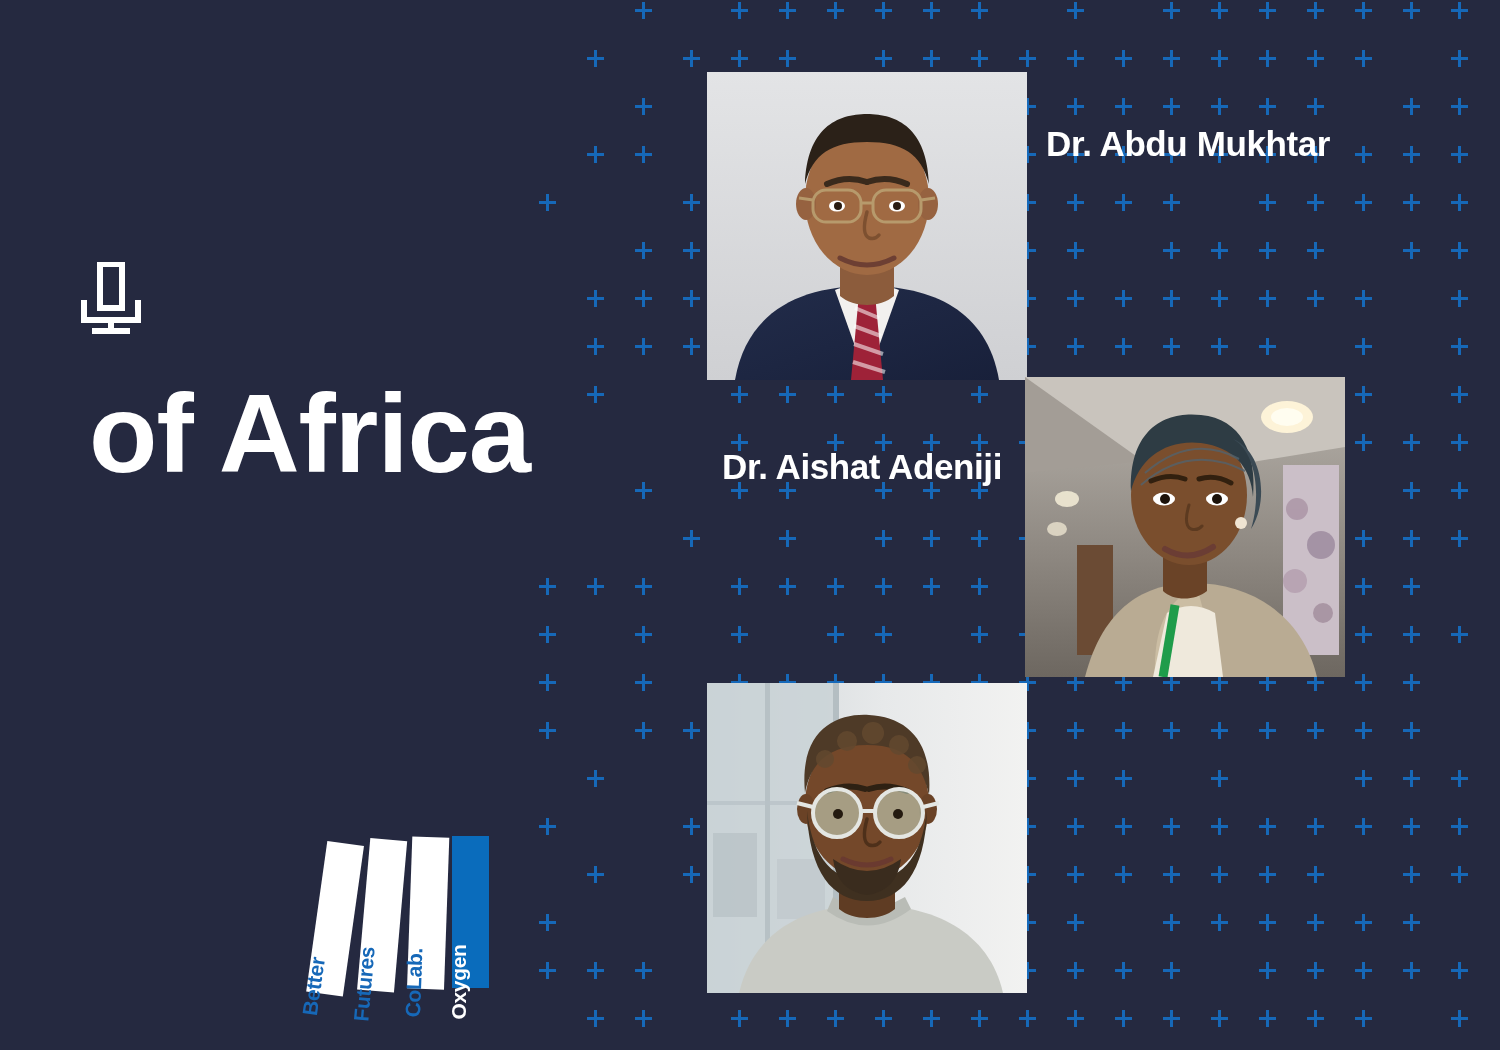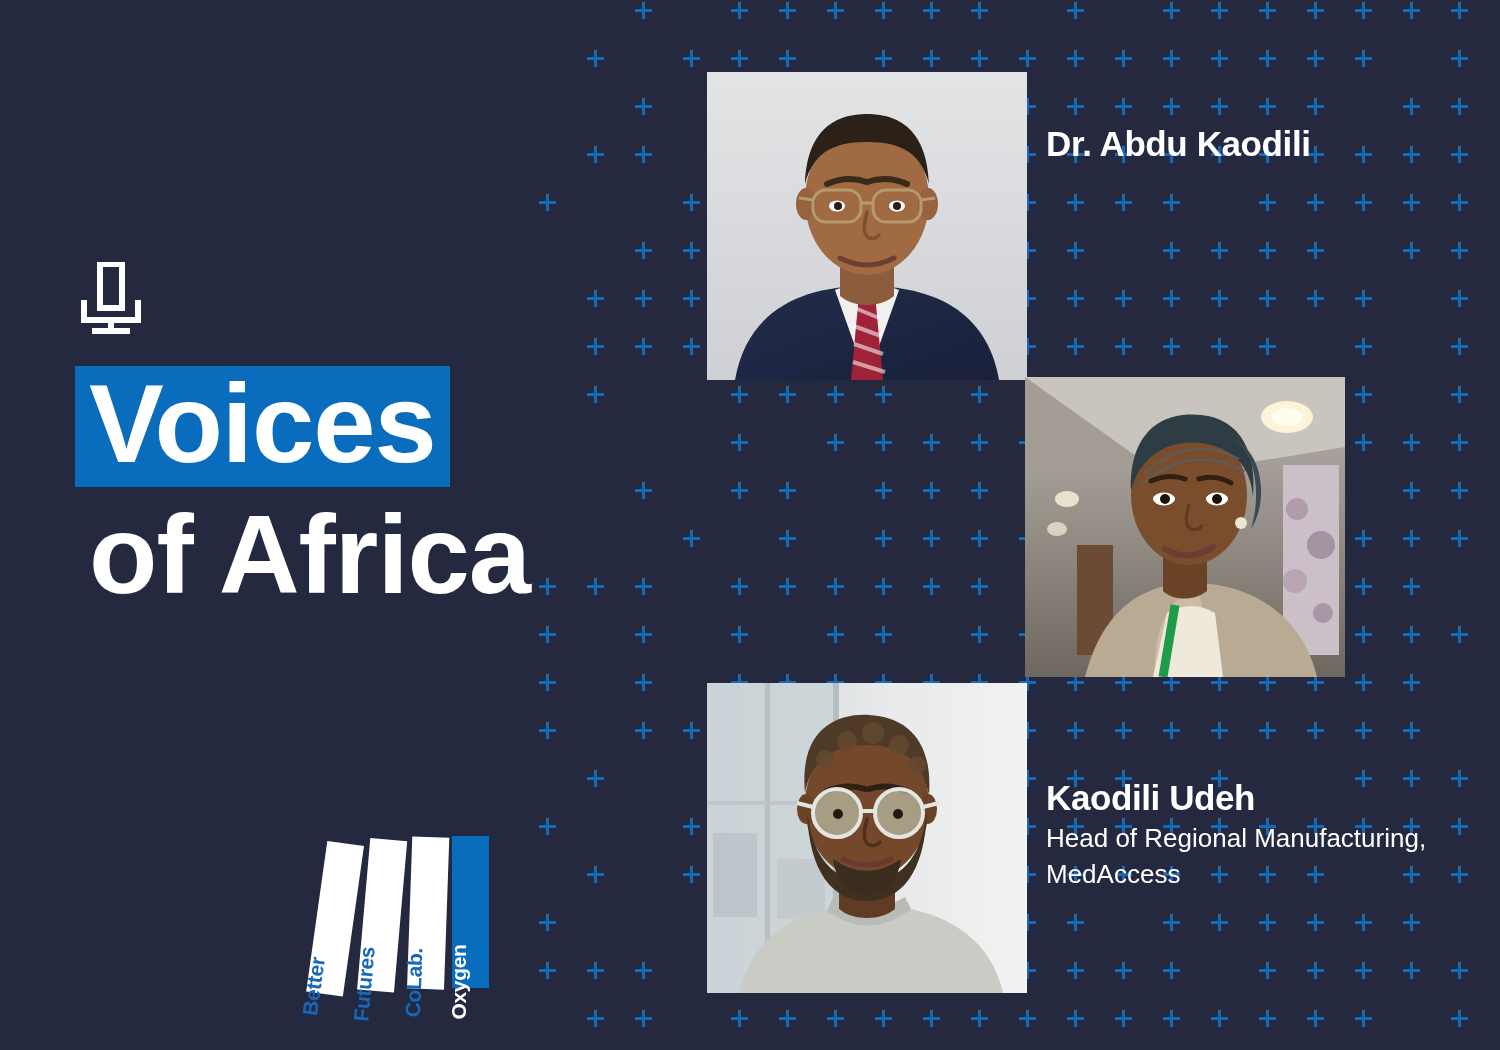--- a/index.html
+++ b/index.html
@@ -494,25 +494,20 @@
   <div id="mic-icon">
     <svg width="66" height="72" viewBox="0 0 66 72" aria-hidden="true">
       <rect x="22" y="2" width="22" height="44" fill="none" stroke="#ffffff" stroke-width="6"></rect>
       <path d="M6 38 V58 H60 V38" fill="none" stroke="#ffffff" stroke-width="6"></path>
       <path d="M33 58 V68" fill="none" stroke="#ffffff" stroke-width="6"></path>
       <path d="M14 69 H52" fill="none" stroke="#ffffff" stroke-width="6"></path>
     </svg>
   </div>
 
   <div id="title-block">
-    <div class="title-row">
-      <span class="title-hl">
-        <span class="title-word">Voices</span>
-      </span>
-    </div>
     <div class="title-row second">
       <span class="title-word">of Africa</span>
     </div>
   </div>
 
   <div id="logo">
     <div class="logo-bar" id="logo-bar-1">
       <span class="bar-text">Better</span>
     </div>
     <div class="logo-bar" id="logo-bar-2">
@@ -701,24 +696,21 @@
       </g>
       <circle cx="131" cy="131" r="5" fill="#241a10"></circle>
       <circle cx="191" cy="131" r="5" fill="#241a10"></circle>
 
       <path d="M160 136 q-6 22 2 26 q7 2 11 -3" stroke="#4e301a" stroke-width="3.5" fill="none" stroke-linecap="round"></path>
       <path d="M136 176 q24 12 48 0" stroke="#6a3a30" stroke-width="5" fill="none" stroke-linecap="round"></path>
     </svg>
   </div>
 
   <div class="speaker-text" id="text-mukhtar">
-    <div class="sp-name">Dr. Abdu Kaodili</div>
+    <div class="sp-name">Dr. Abdu Mukhtar</div>
   </div>
 
   <div class="speaker-text" id="text-adeniji">
+    <div class="sp-name">Dr. Aishat Adeniji</div>
   </div>
 
-  <div class="speaker-text" id="text-udeh">
-    <div class="sp-name">Kaodili Udeh</div>
-    <div class="sp-role">Head of Regional Manufacturing, MedAccess</div>
-  </div>
 
 </div>
 
 </body></html>

